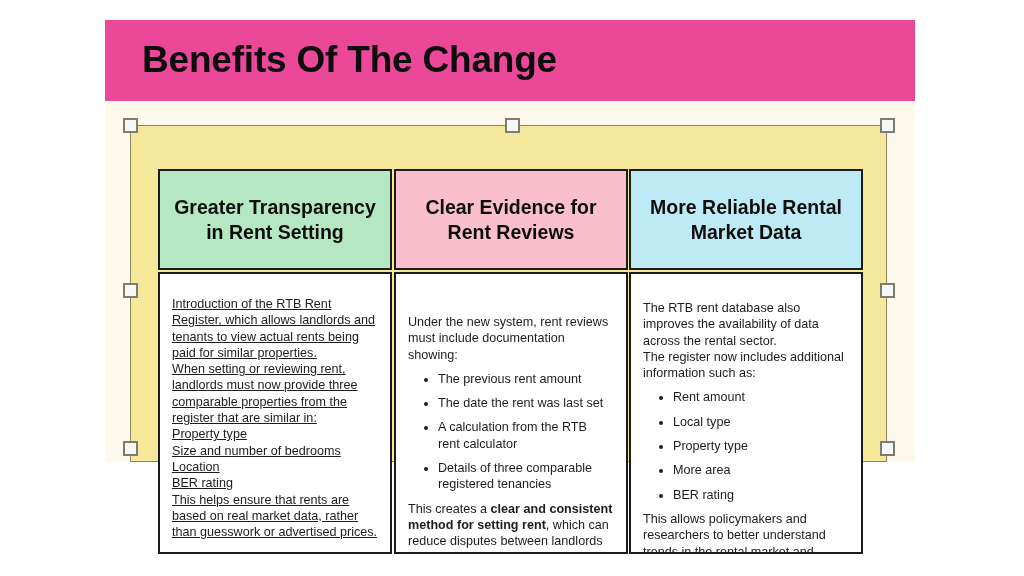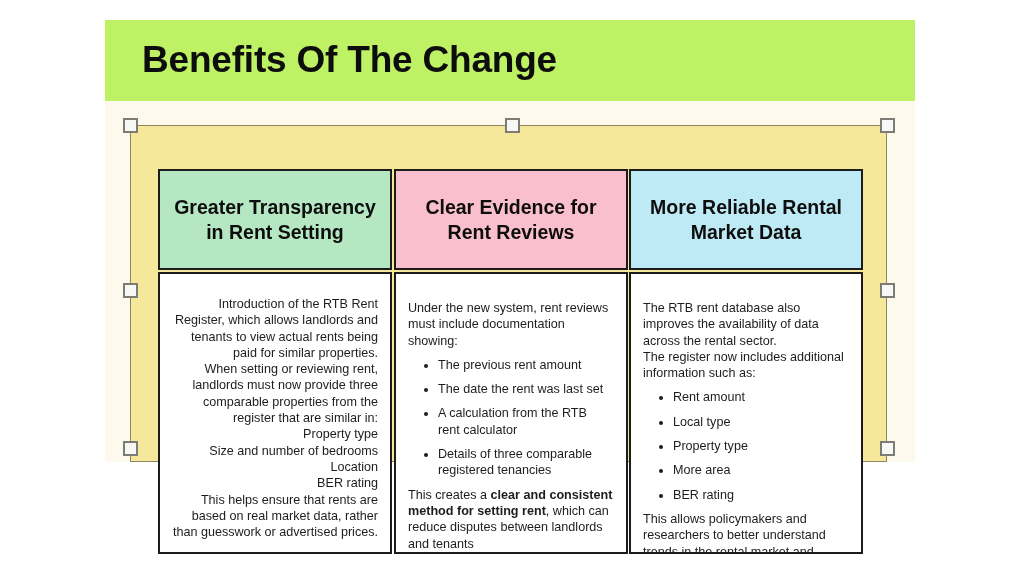--- a/index.html
+++ b/index.html
@@ -20,21 +20,21 @@
     background: #ffffff;
   }
 
   
   #title-banner {
     position: absolute;
     left: 105px;
     top: 20px;
     width: 810px;
     height: 81px;
-    background: #bef264;
+    background: #ec4899;
     box-sizing: border-box;
   }
   #title-text {
     position: absolute;
     left: 37px;
     top: 19px;
     font-size: 37px;
     font-weight: bold;
     color: #0d0d0d;
     letter-spacing: -0.2px;
@@ -111,22 +111,22 @@
     height: 282px;
     margin-top: 2px;
     background: #ffffff;
     border: 2px solid #1c1c1c;
     padding: 14px 12px 10px 12px;
     font-size: 12.6px;
     line-height: 16.3px;
     color: #1d1d1d;
     overflow: hidden;
   }
-  #col-0 .col-body { text-align: right; padding-top: 22px; }
-  #col-1 .col-body { text-align: left; padding-top: 26px; }
+  #col-0 .col-body { text-align: left; padding-top: 22px; text-decoration: underline; }
+  #col-1 .col-body { text-align: left; padding-top: 40px; }
   #col-2 .col-body { text-align: left; padding-top: 26px; }
 
   .body-para { margin: 0; }
   .body-list {
     margin: 0;
     padding-left: 22px;
     list-style: disc;
   }
   .body-list li { margin: 8px; }
   .bold { font-weight: bold; }

